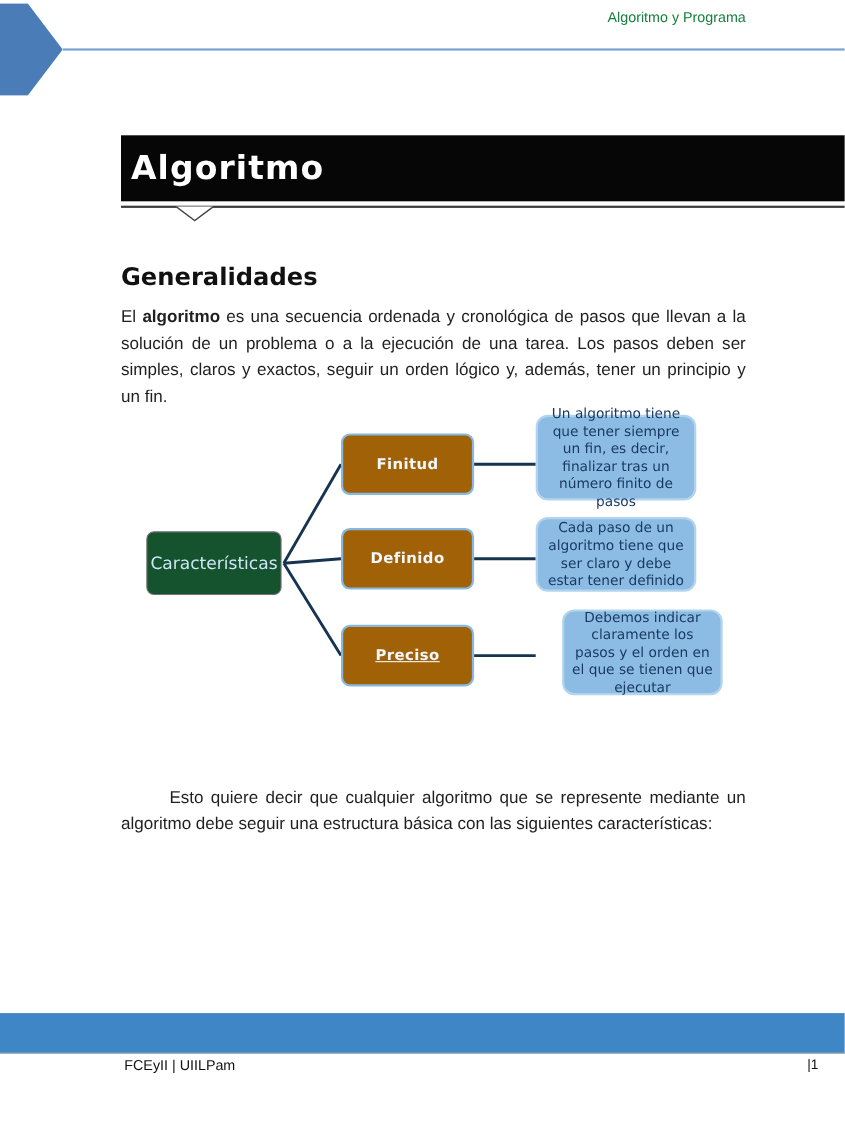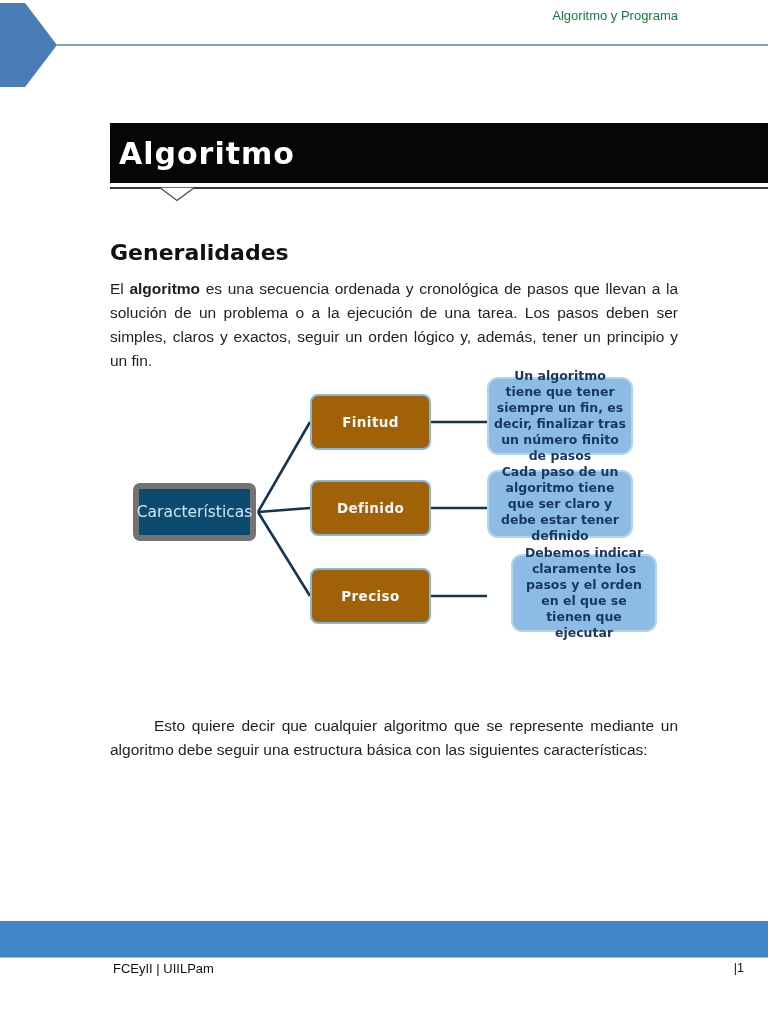--- a/index.html
+++ b/index.html
@@ -44,34 +44,34 @@
 
   
   .diagram{left:0;top:375px;width:768px;height:280px;}
   .dg-svg{position:absolute;left:0;top:0;}
   .node{
     position:absolute;display:flex;align-items:center;justify-content:center;
     text-align:center;box-sizing:border-box;
     font-family:"DejaVu Sans","Liberation Sans",sans-serif;
   }
   .node-root{
-    left:133px;top:108px;width:123px;height:58px;background:#0c4a6e;
-    border:6px solid #737373;border-radius:7px;color:#cfe6f8;font-size:15.5px;
+    left:133px;top:108px;width:123px;height:58px;background:#14532d;
+    border:1px solid #737373;border-radius:7px;color:#cfe6f8;font-size:15.5px;
   }
   .node-branch{
     left:310px;width:121px;height:56px;background:#a16207;
     border:2px solid #86b9e2;border-radius:8px;color:#f2f8fd;
     font-size:13.5px;font-weight:bold;letter-spacing:0.4px;
   }
   .branch-0{top:19px;}
   .branch-1{top:105px;}
-  .branch-2{top:193px;}
+  .branch-2{top:193px;text-decoration:underline;}
   .node-desc{
     left:487px;width:146px;background:#8cbce4;border:2px solid #b3d4ee;
-    border-radius:11px;color:#17375e;font-size:12.5px;font-weight:bold;
+    border-radius:11px;color:#17375e;font-size:12.5px;font-weight:normal;
     line-height:1.28;padding:4px 5px;
   }
   .desc-0{top:2px;height:78px;}
   .desc-1{top:95px;height:68px;}
   .desc-2{top:179px;height:78px;margin-left:24px;}
 
   
   .footer-bar{left:0;top:921px;width:768px;height:36px;background:#3e86c6;border-bottom:1px solid #b5b5b5;}
   .footer-left{left:113px;top:961px;font-size:13px;color:#111;}
   .footer-right{right:24px;top:961px;font-size:12.5px;color:#111;}

